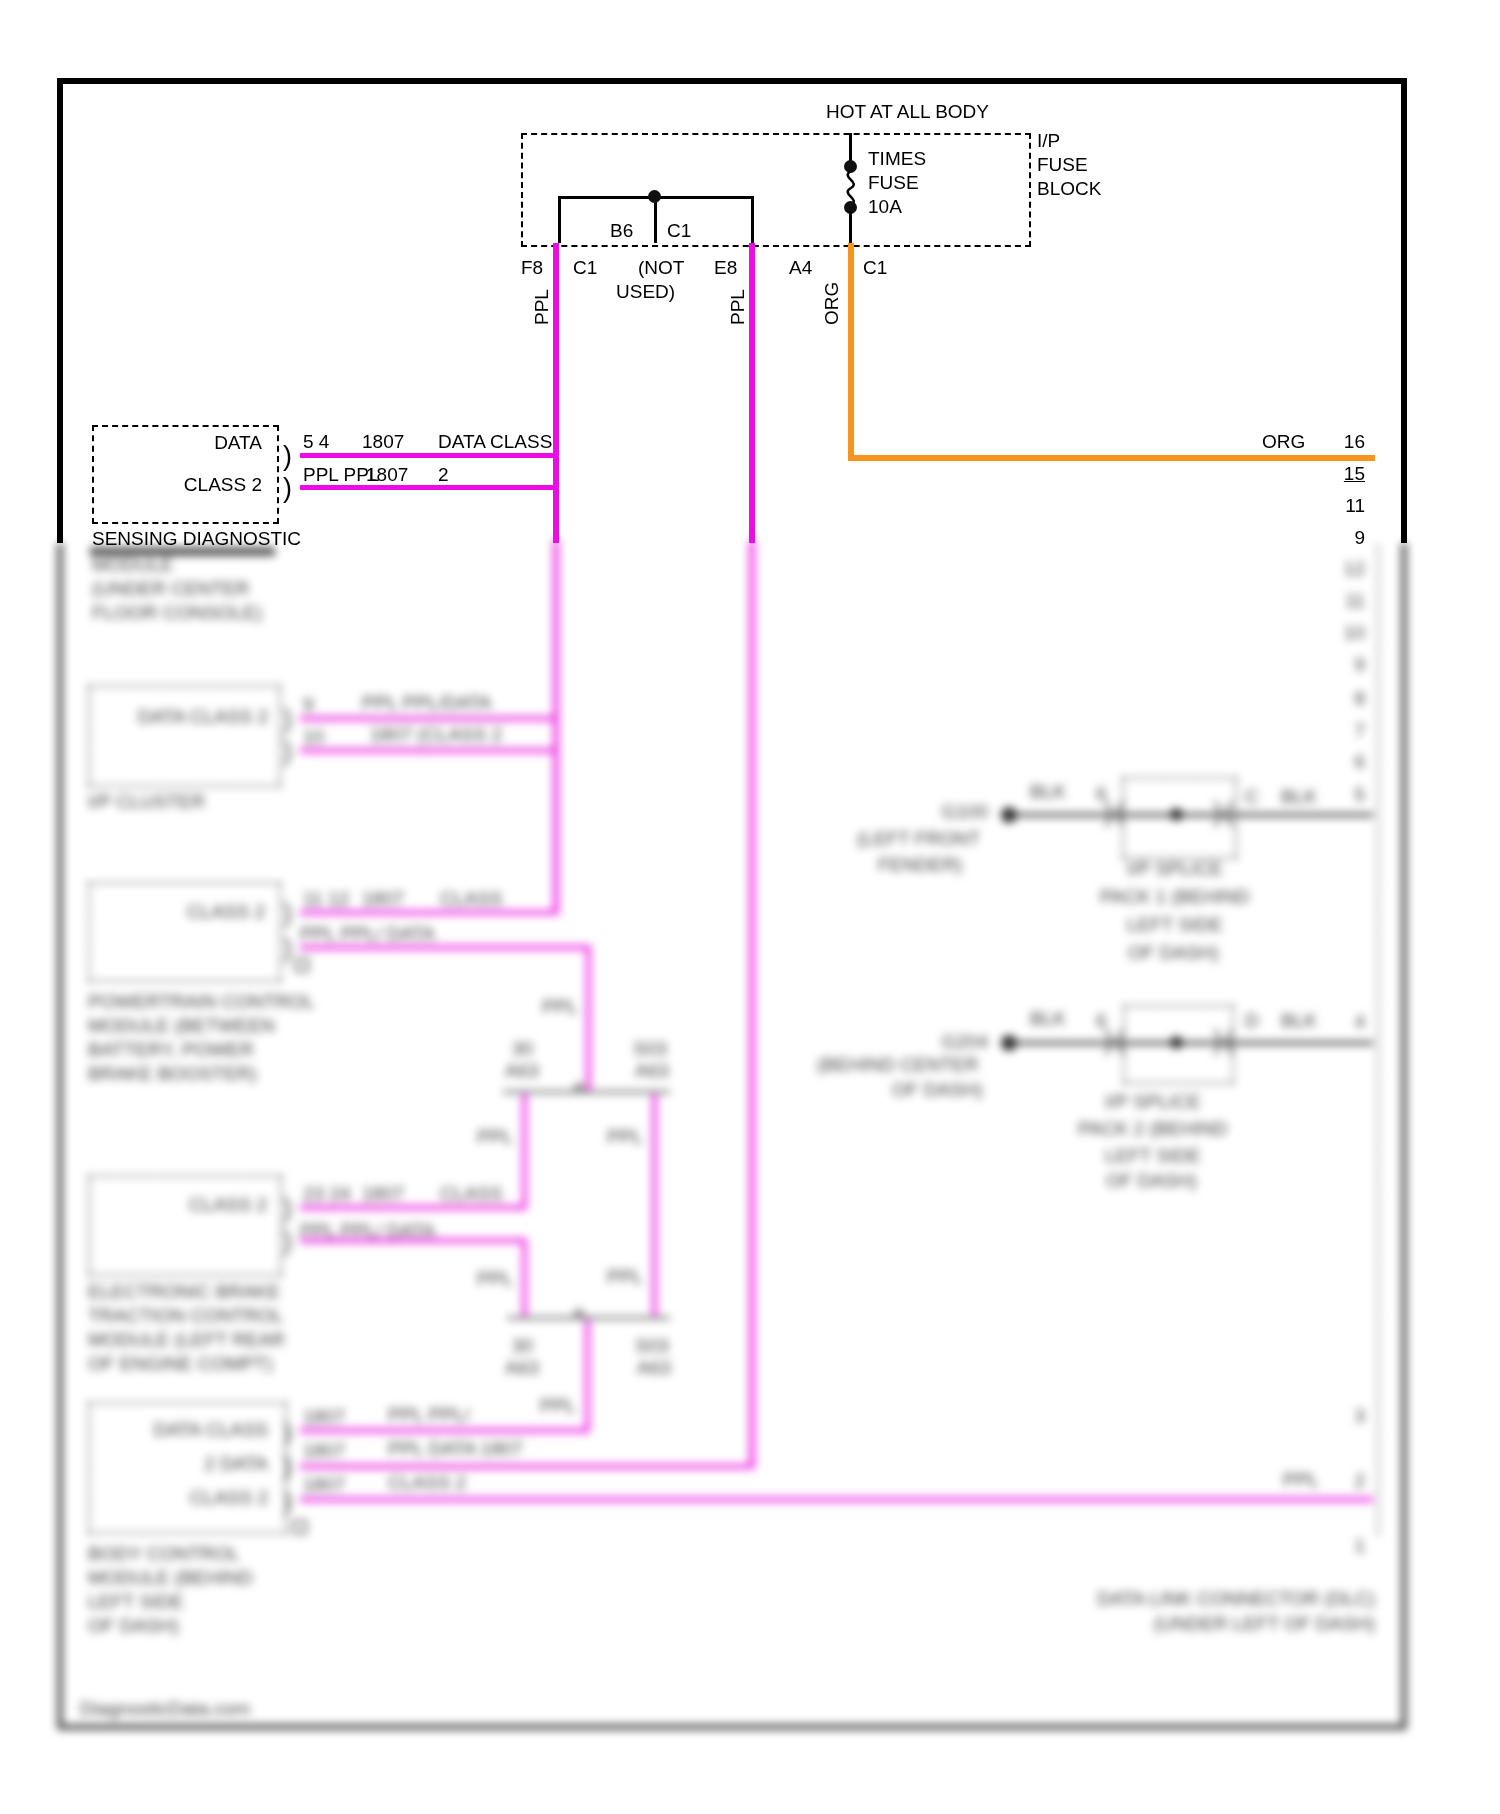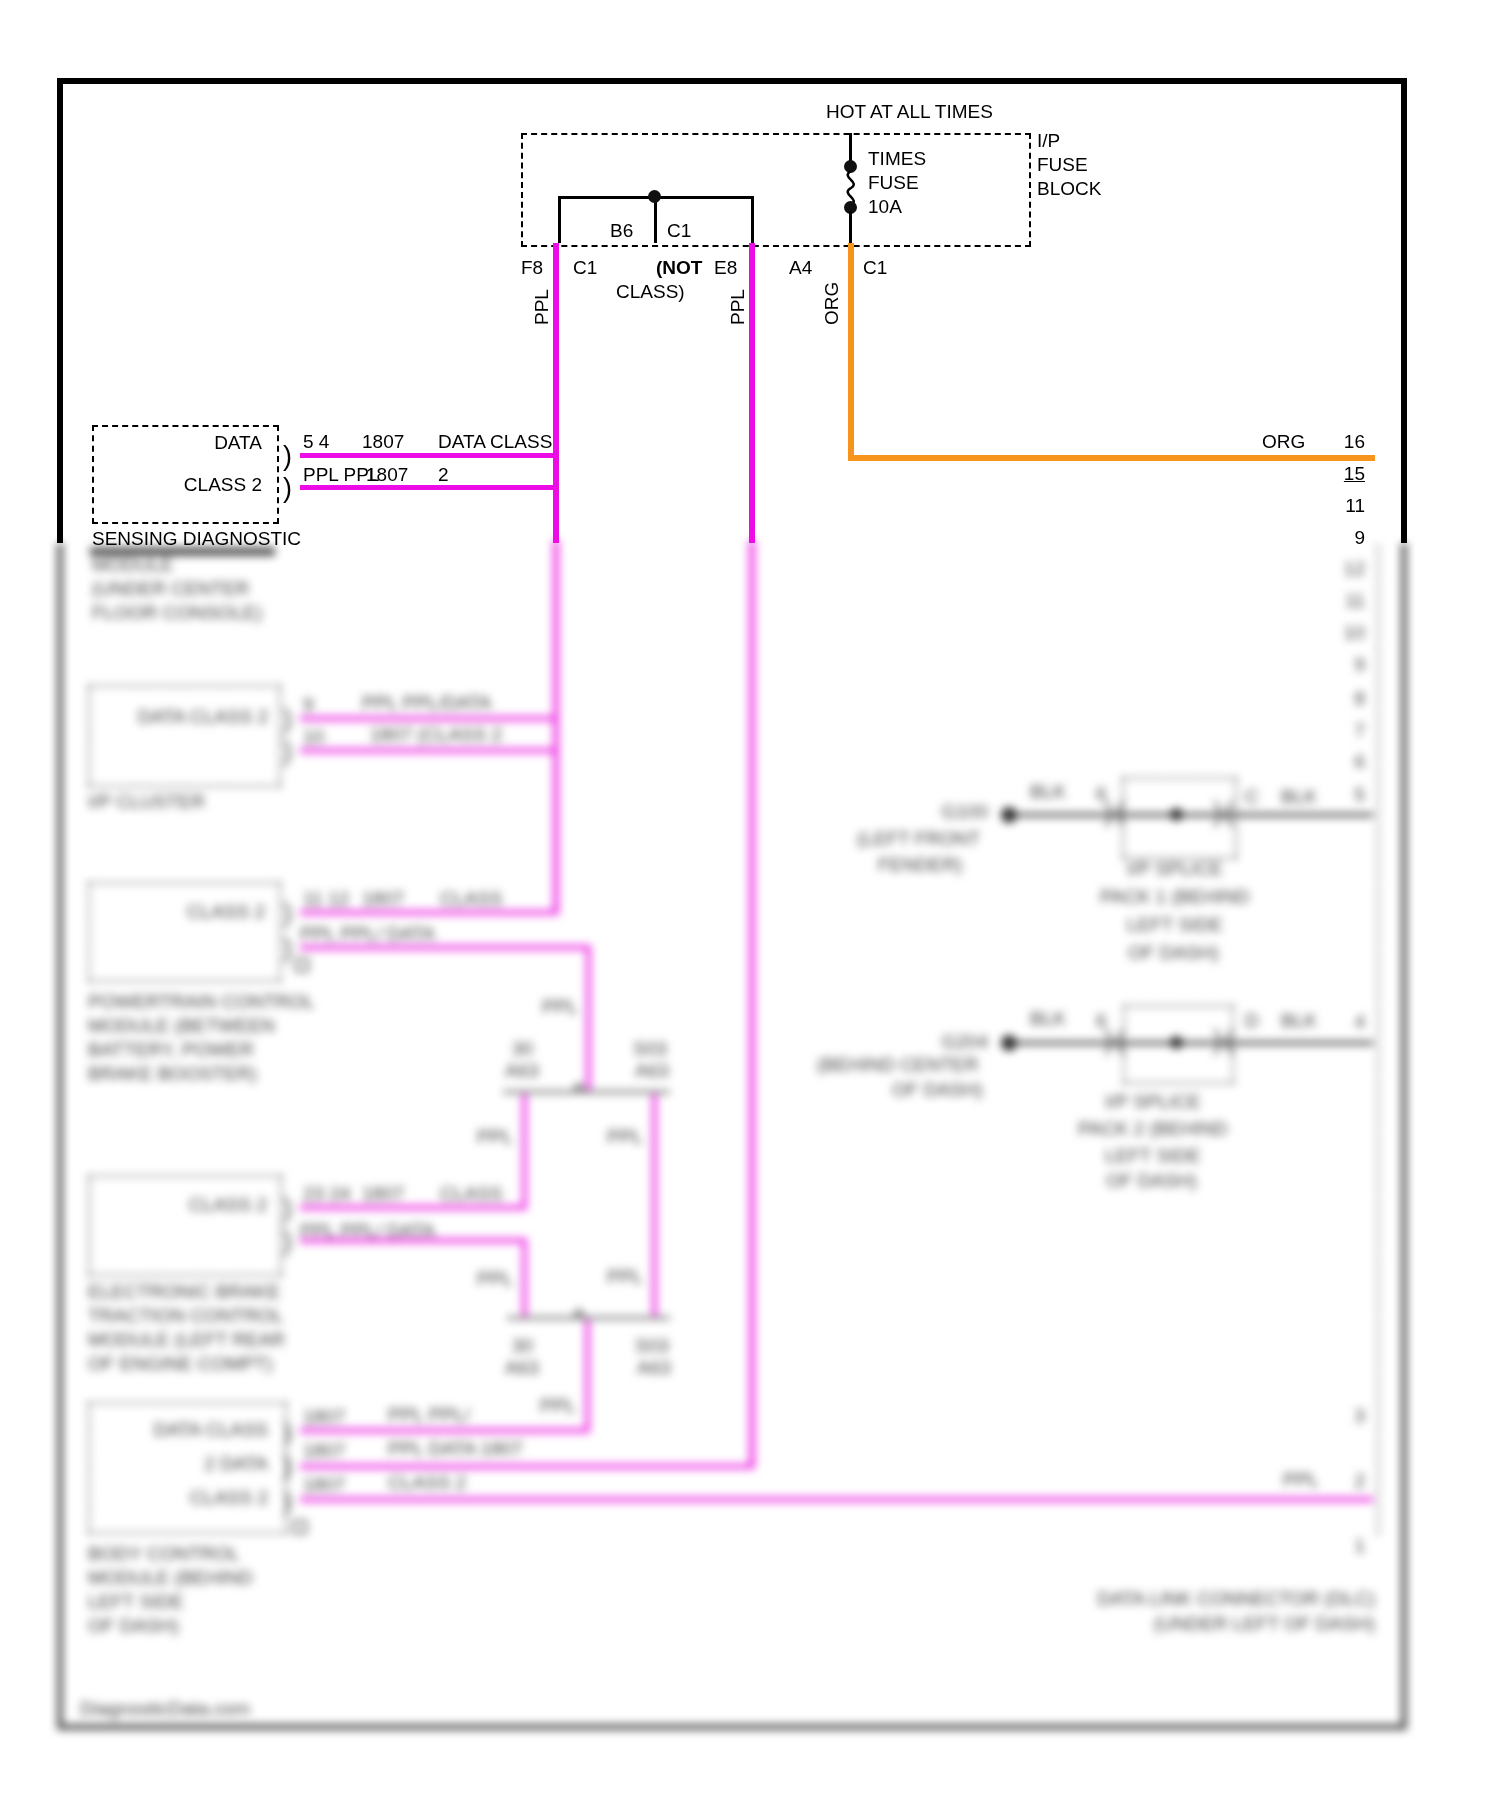--- a/index.html
+++ b/index.html
@@ -195,21 +195,21 @@
 
   <div class="L g" style="left:80px;top:1698px;">DiagnosticData.com</div>
 </div>
 
 <div id="sharpzone">
 
   <div class="blk" style="left:57px;top:78px;width:1350px;height:6px;"></div>
   <div class="blk" style="left:57px;top:78px;width:6px;height:465px;"></div>
   <div class="blk" style="left:1401px;top:78px;width:6px;height:465px;"></div>
 
-  <div class="L" style="left:826px;top:101px;">HOT AT ALL TIMES</div>
+  <div class="L" style="left:826px;top:101px;">HOT AT ALL BODY</div>
   <div class="dash" style="left:521px;top:133px;width:506px;height:110px;"></div>
 
   <div class="blk" style="left:849px;top:133px;width:3px;height:30px;"></div>
   <div class="dot" style="left:844px;top:160px;width:13px;height:13px;"></div>
   <svg style="position:absolute;left:837px;top:171px;" width="26" height="34" viewBox="0 0 26 34">
     <path d="M14 0 C 3 6, 24 11, 14 17 C 3 23, 24 28, 14 34" stroke="#000" stroke-width="2.5" fill="none"></path>
   </svg>
   <div class="dot" style="left:844px;top:201px;width:13px;height:13px;"></div>
   <div class="blk" style="left:849px;top:211px;width:3px;height:32px;"></div>
 
@@ -223,22 +223,22 @@
   <div class="blk" style="left:558px;top:196px;width:196px;height:3px;"></div>
   <div class="blk" style="left:558px;top:196px;width:3px;height:47px;"></div>
   <div class="blk" style="left:751px;top:196px;width:3px;height:47px;"></div>
   <div class="blk" style="left:654px;top:196px;width:3px;height:47px;"></div>
   <div class="dot" style="left:648px;top:190px;width:13px;height:13px;"></div>
   <div class="L" style="left:610px;top:220px;">B6</div>
   <div class="L" style="left:667px;top:220px;">C1</div>
 
   <div class="L" style="left:521px;top:257px;">F8</div>
   <div class="L" style="left:573px;top:257px;">C1</div>
-  <div class="L" style="left:656px;top:257px;font-weight:bold;">(NOT</div>
-  <div class="L" style="left:616px;top:281px;">CLASS)</div>
+  <div class="L" style="left:638px;top:257px;">(NOT</div>
+  <div class="L" style="left:616px;top:281px;">USED)</div>
   <div class="L" style="left:714px;top:257px;">E8</div>
   <div class="L" style="left:789px;top:257px;">A4</div>
   <div class="L" style="left:863px;top:257px;">C1</div>
 
   <div class="w wp" style="left:553px;top:243px;width:6px;height:300px;"></div>
   <div class="w wp" style="left:749px;top:243px;width:6px;height:300px;"></div>
   <div class="w wo" style="left:848px;top:243px;width:6px;height:218px;"></div>
   <div class="w wo" style="left:848px;top:455px;width:527px;height:6px;"></div>
 
   <div class="L rot" style="left:531px;top:325px;">PPL</div>

